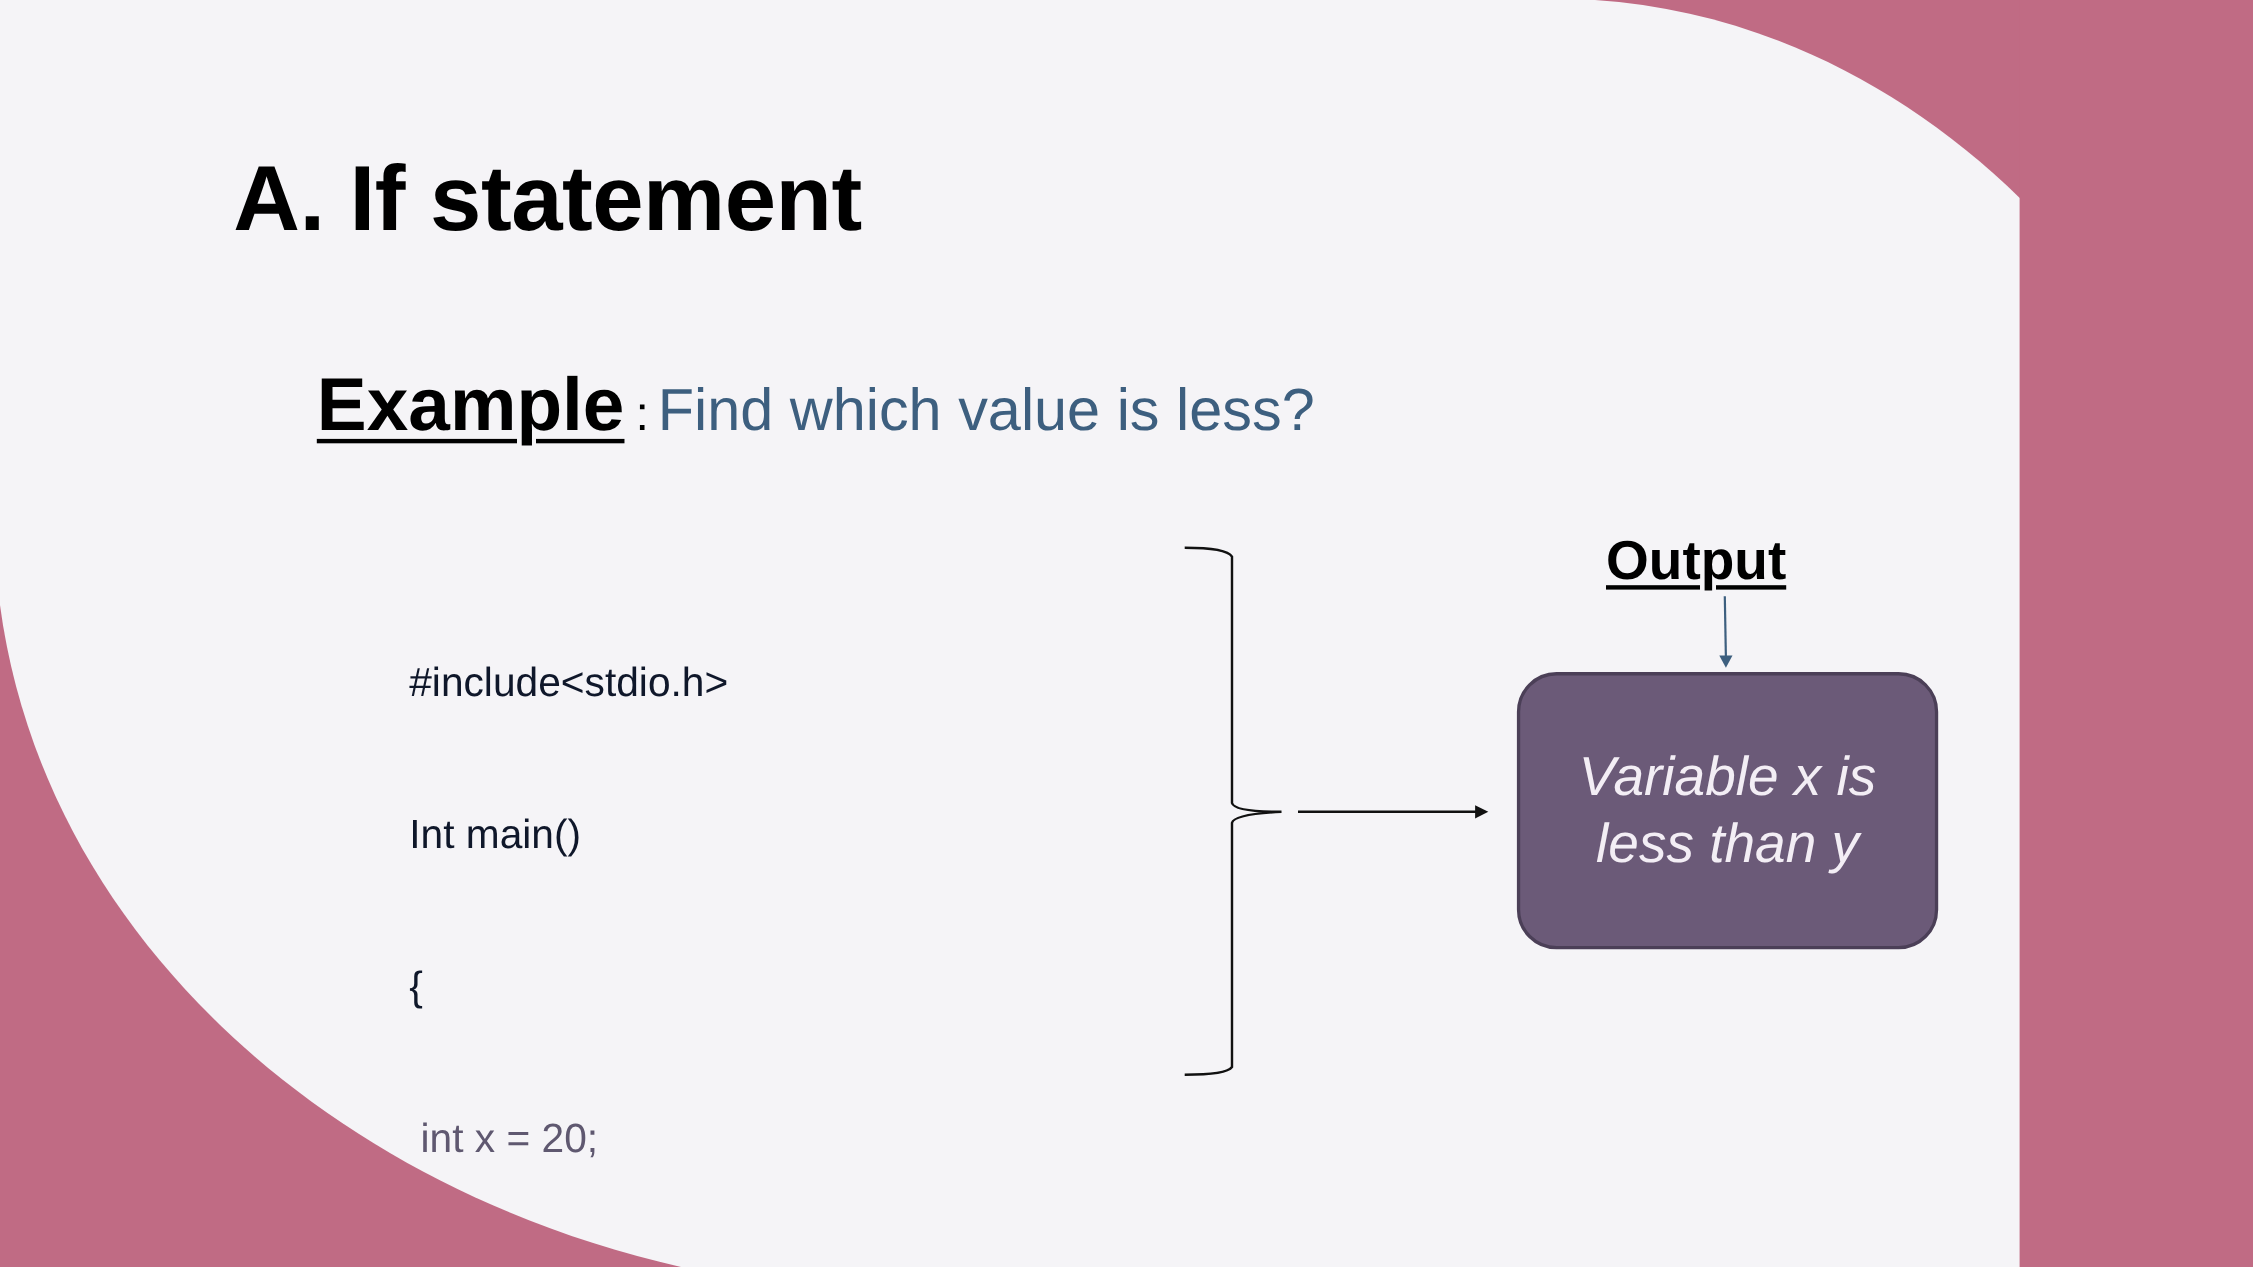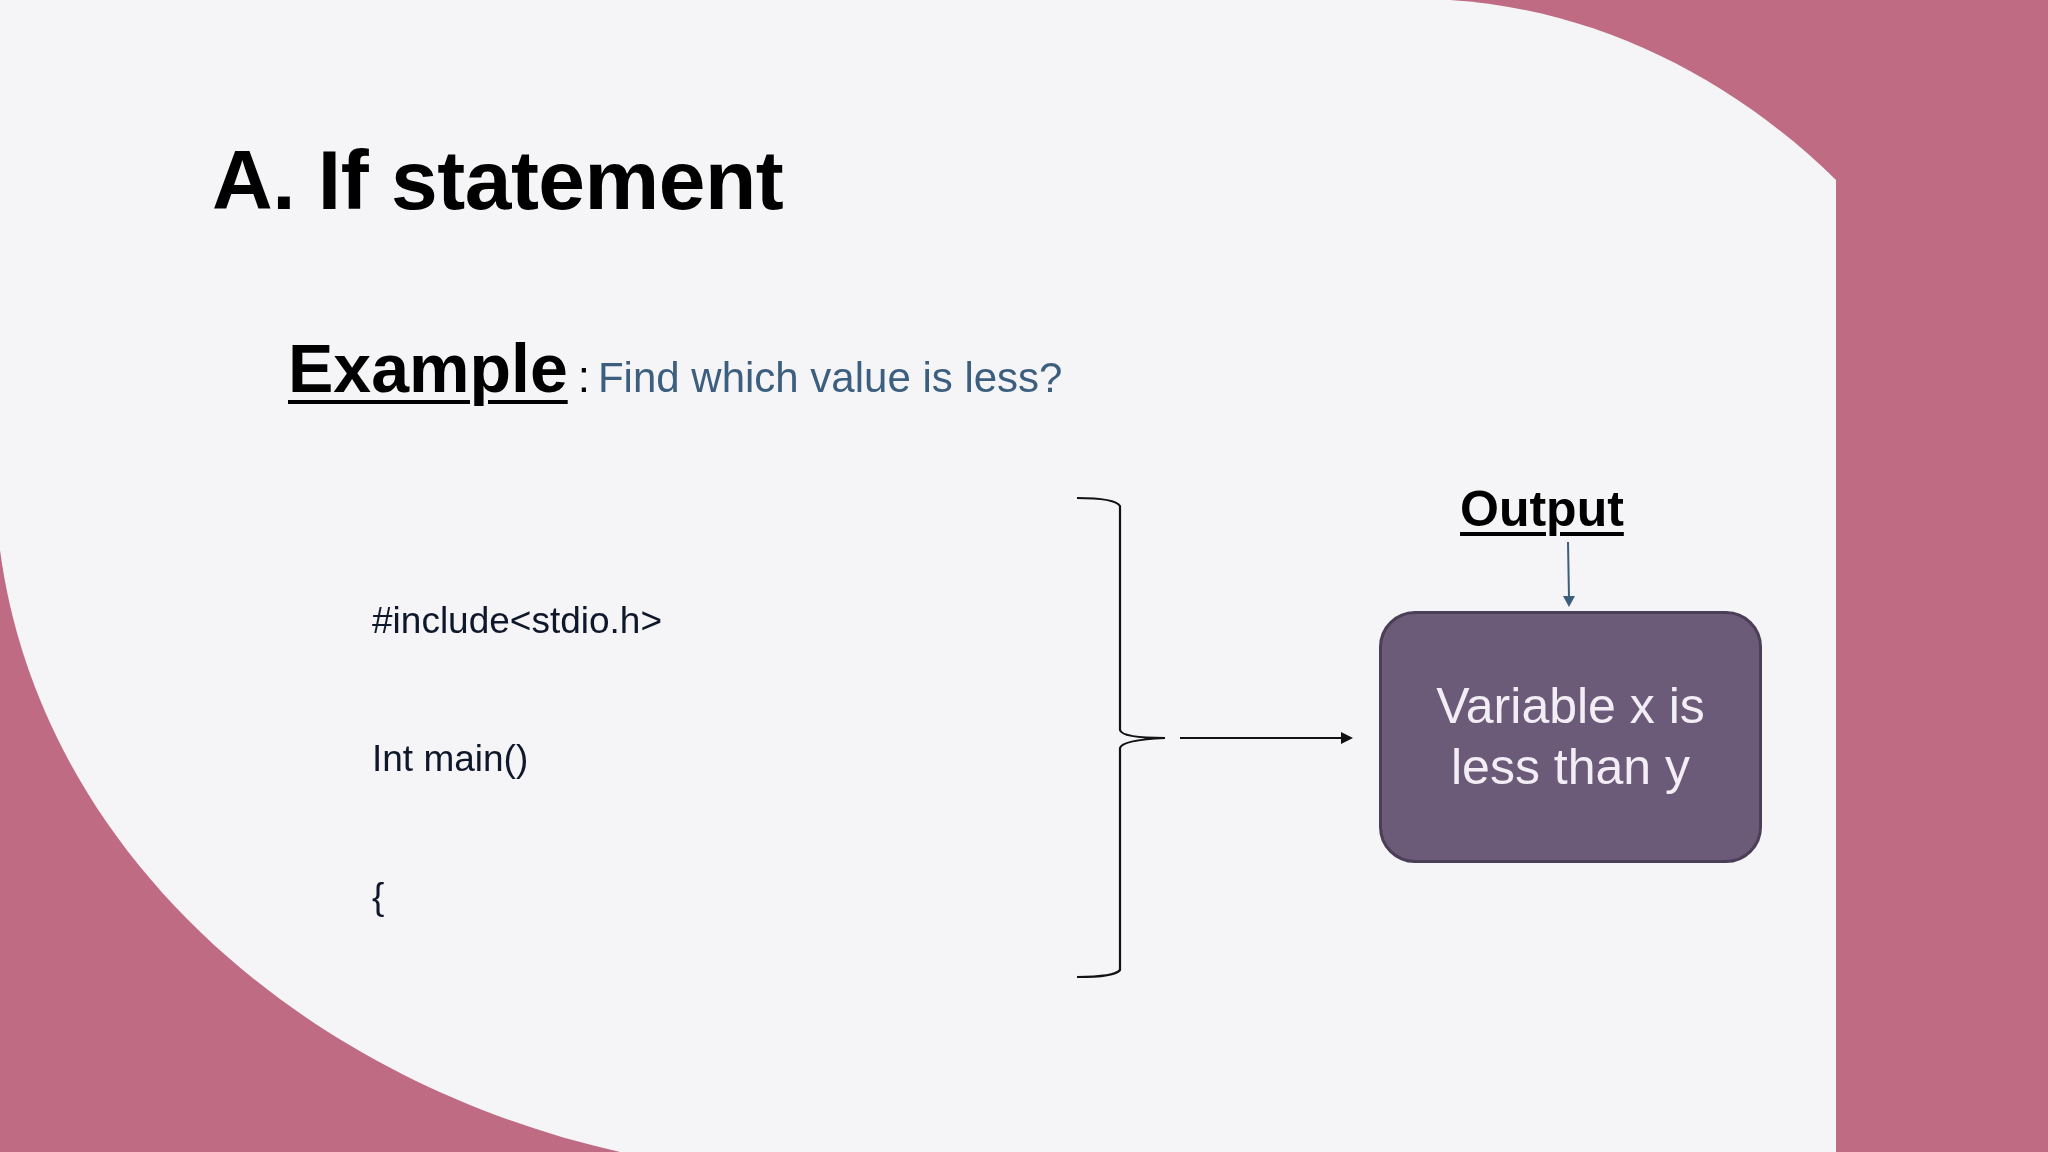--- a/index.html
+++ b/index.html
@@ -48,21 +48,21 @@
       text-decoration: underline;
       text-decoration-thickness: 4px;
       text-underline-offset: 8px;
     }
     .example-colon {
       font-size: 44px;
       color: #000000;
       margin-left: 10px;
     }
     .example-question {
-      font-size: 42px;
+      font-size: 54px;
       color: #3d5f7f;
       margin-left: 8px;
     }
     .code {
       position: absolute;
       left: 372px;
       top: 506px;
       font-size: 37px;
       line-height: 46px;
       white-space: pre;
@@ -100,20 +100,21 @@
       display: flex;
       align-items: center;
       justify-content: center;
       text-align: center;
     }
     .output-text {
       color: #f3eef5;
       font-size: 50px;
       line-height: 61px;
       width: 300px;
+      font-style: italic;
     }
     .page-number {
       position: absolute;
       left: 1941px;
       top: 1087px;
       font-size: 24px;
       color: #595563;
       line-height: 1;
     }
     #diagram-svg {
@@ -135,20 +136,21 @@
   <div class="title">A. If statement</div>
 
   <div class="example-row">
     <span class="example-label">Example</span><span class="example-colon">:</span><span class="example-question">Find which value is less?</span>
   </div>
 
   <div class="code">
     <span class="code-line c-black"><span></span><span>#include&lt;stdio.h&gt;</span></span>
     <span class="code-line c-black"><span></span><span>Int main()</span></span>
     <span class="code-line c-black"><span></span><span>{</span></span>
+    <span class="code-line c-gray"><span> </span><span>int x = 20;</span></span>
     <span class="code-line c-gray"></span>
     
     
     
     
     
   </div>
 
   <svg id="diagram-svg" viewBox="0 0 2048 1152" xmlns="http://www.w3.org/2000/svg">
     <g>

